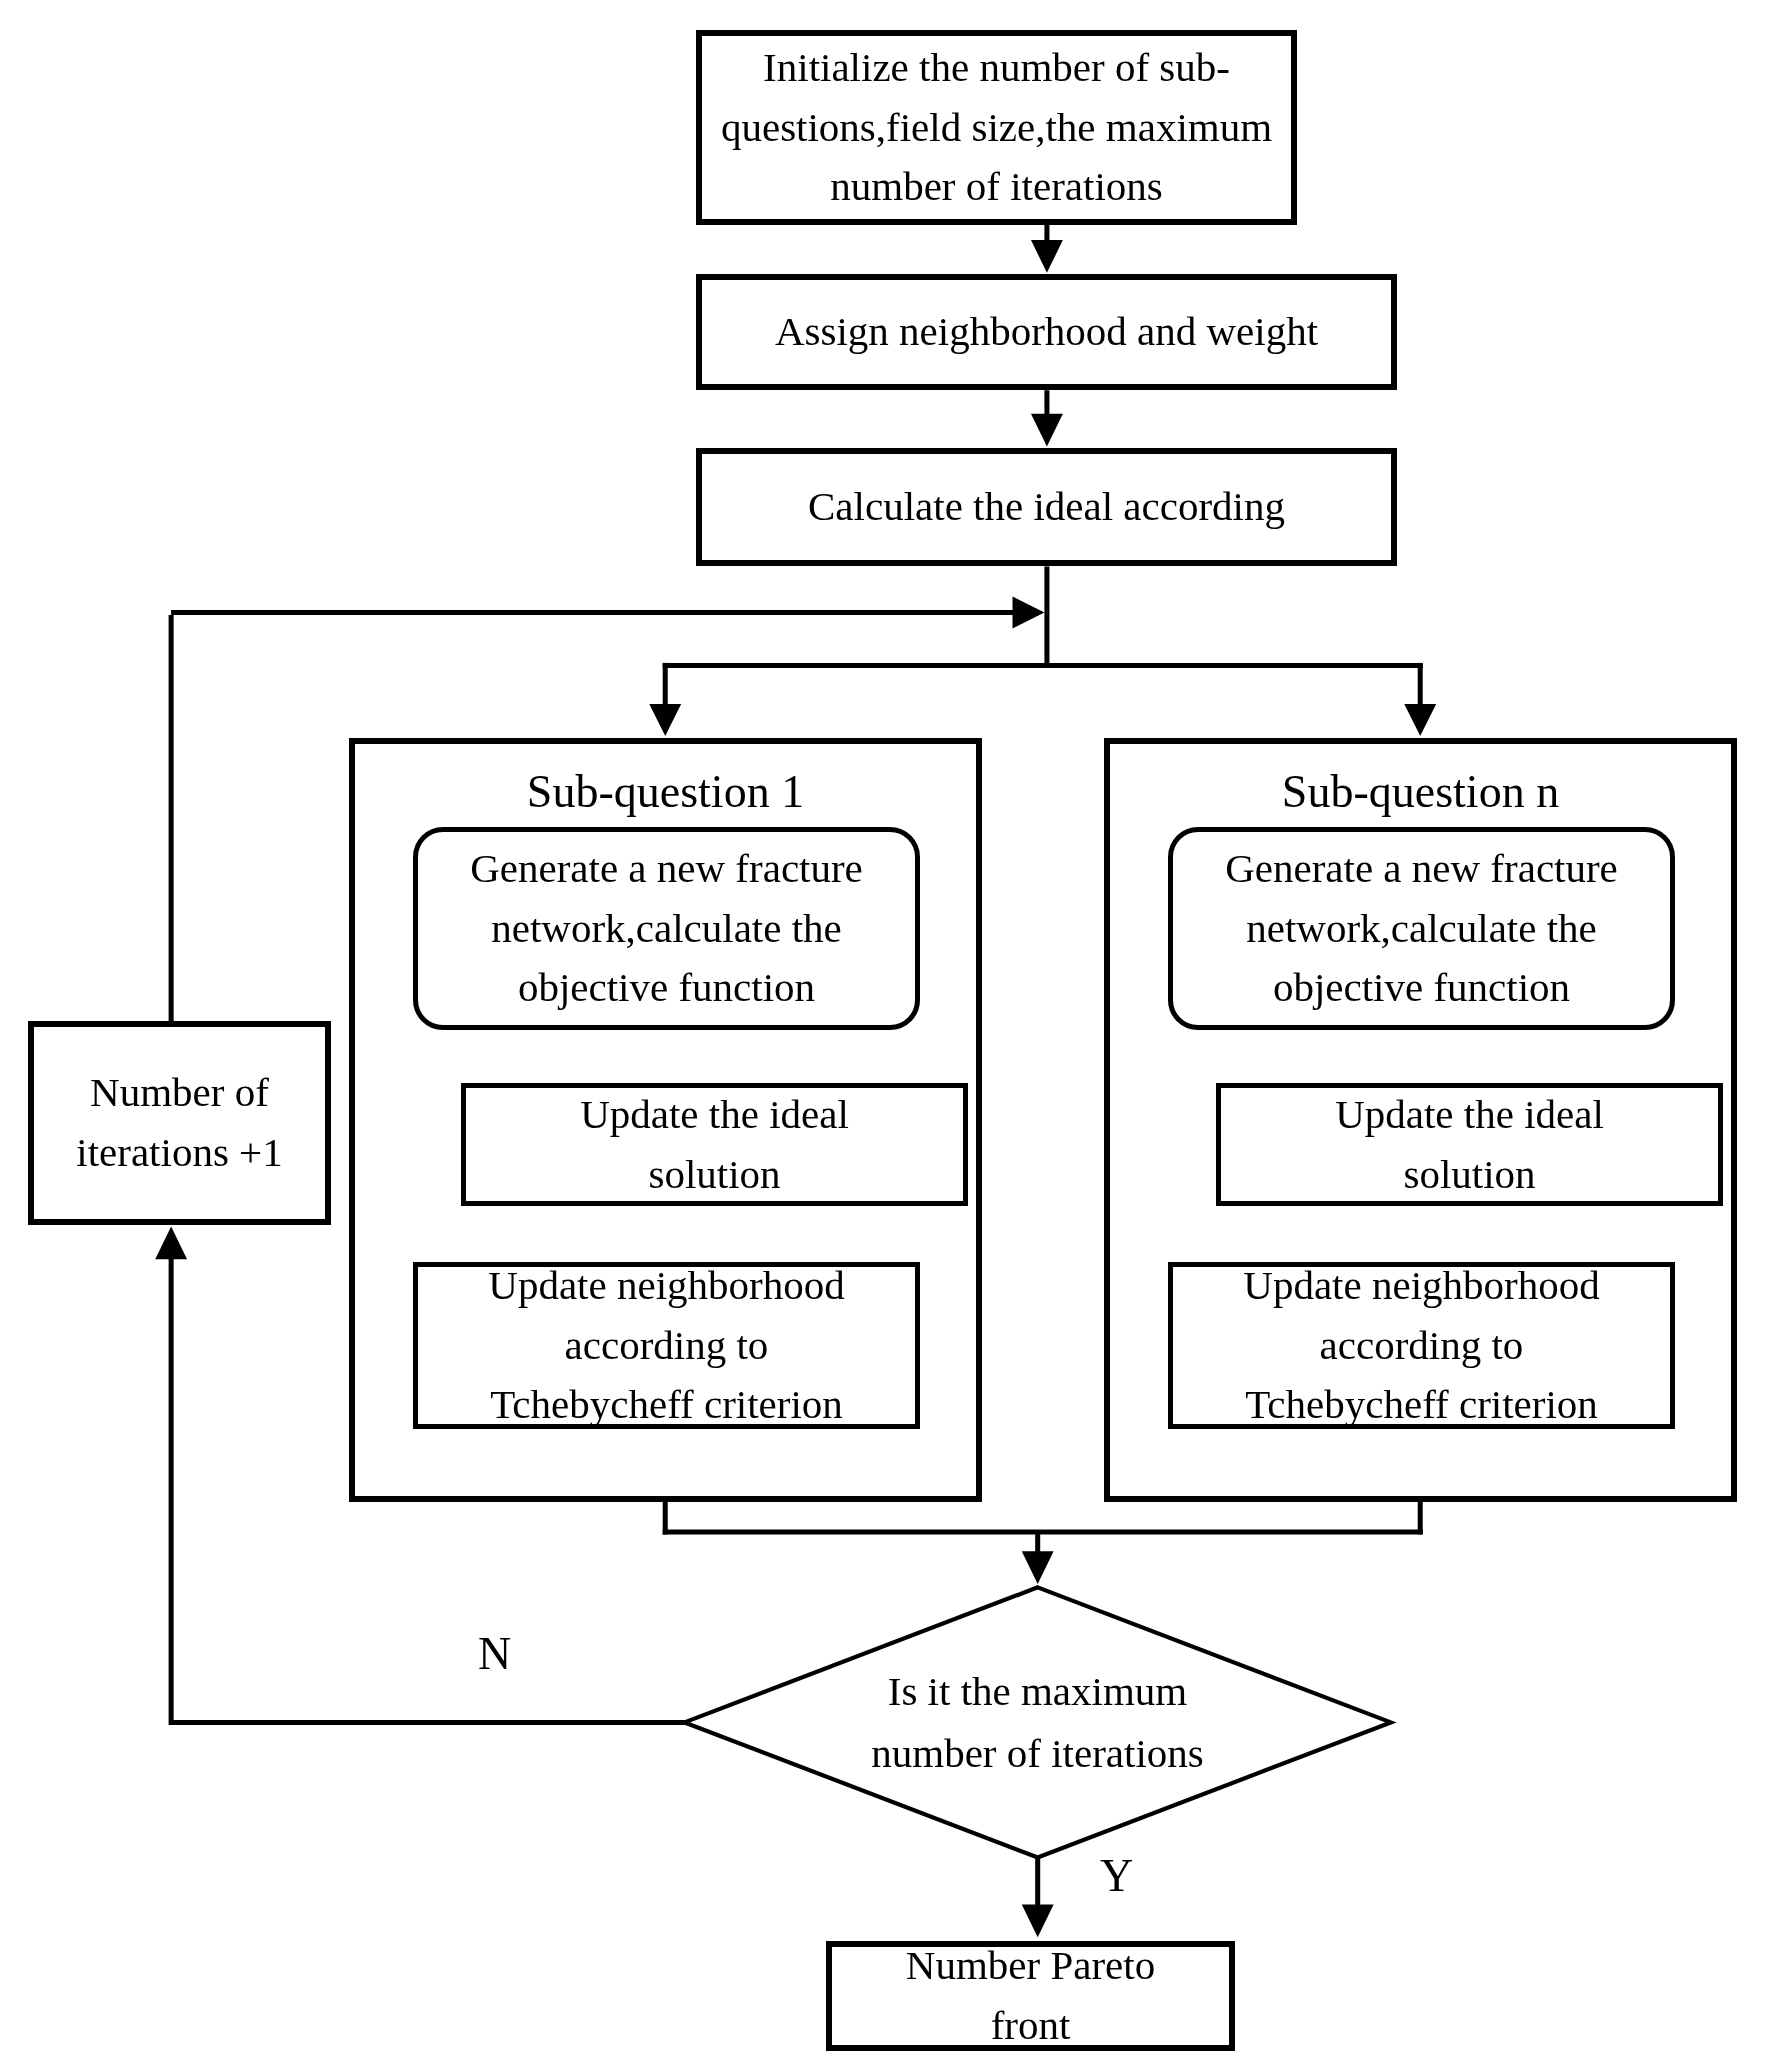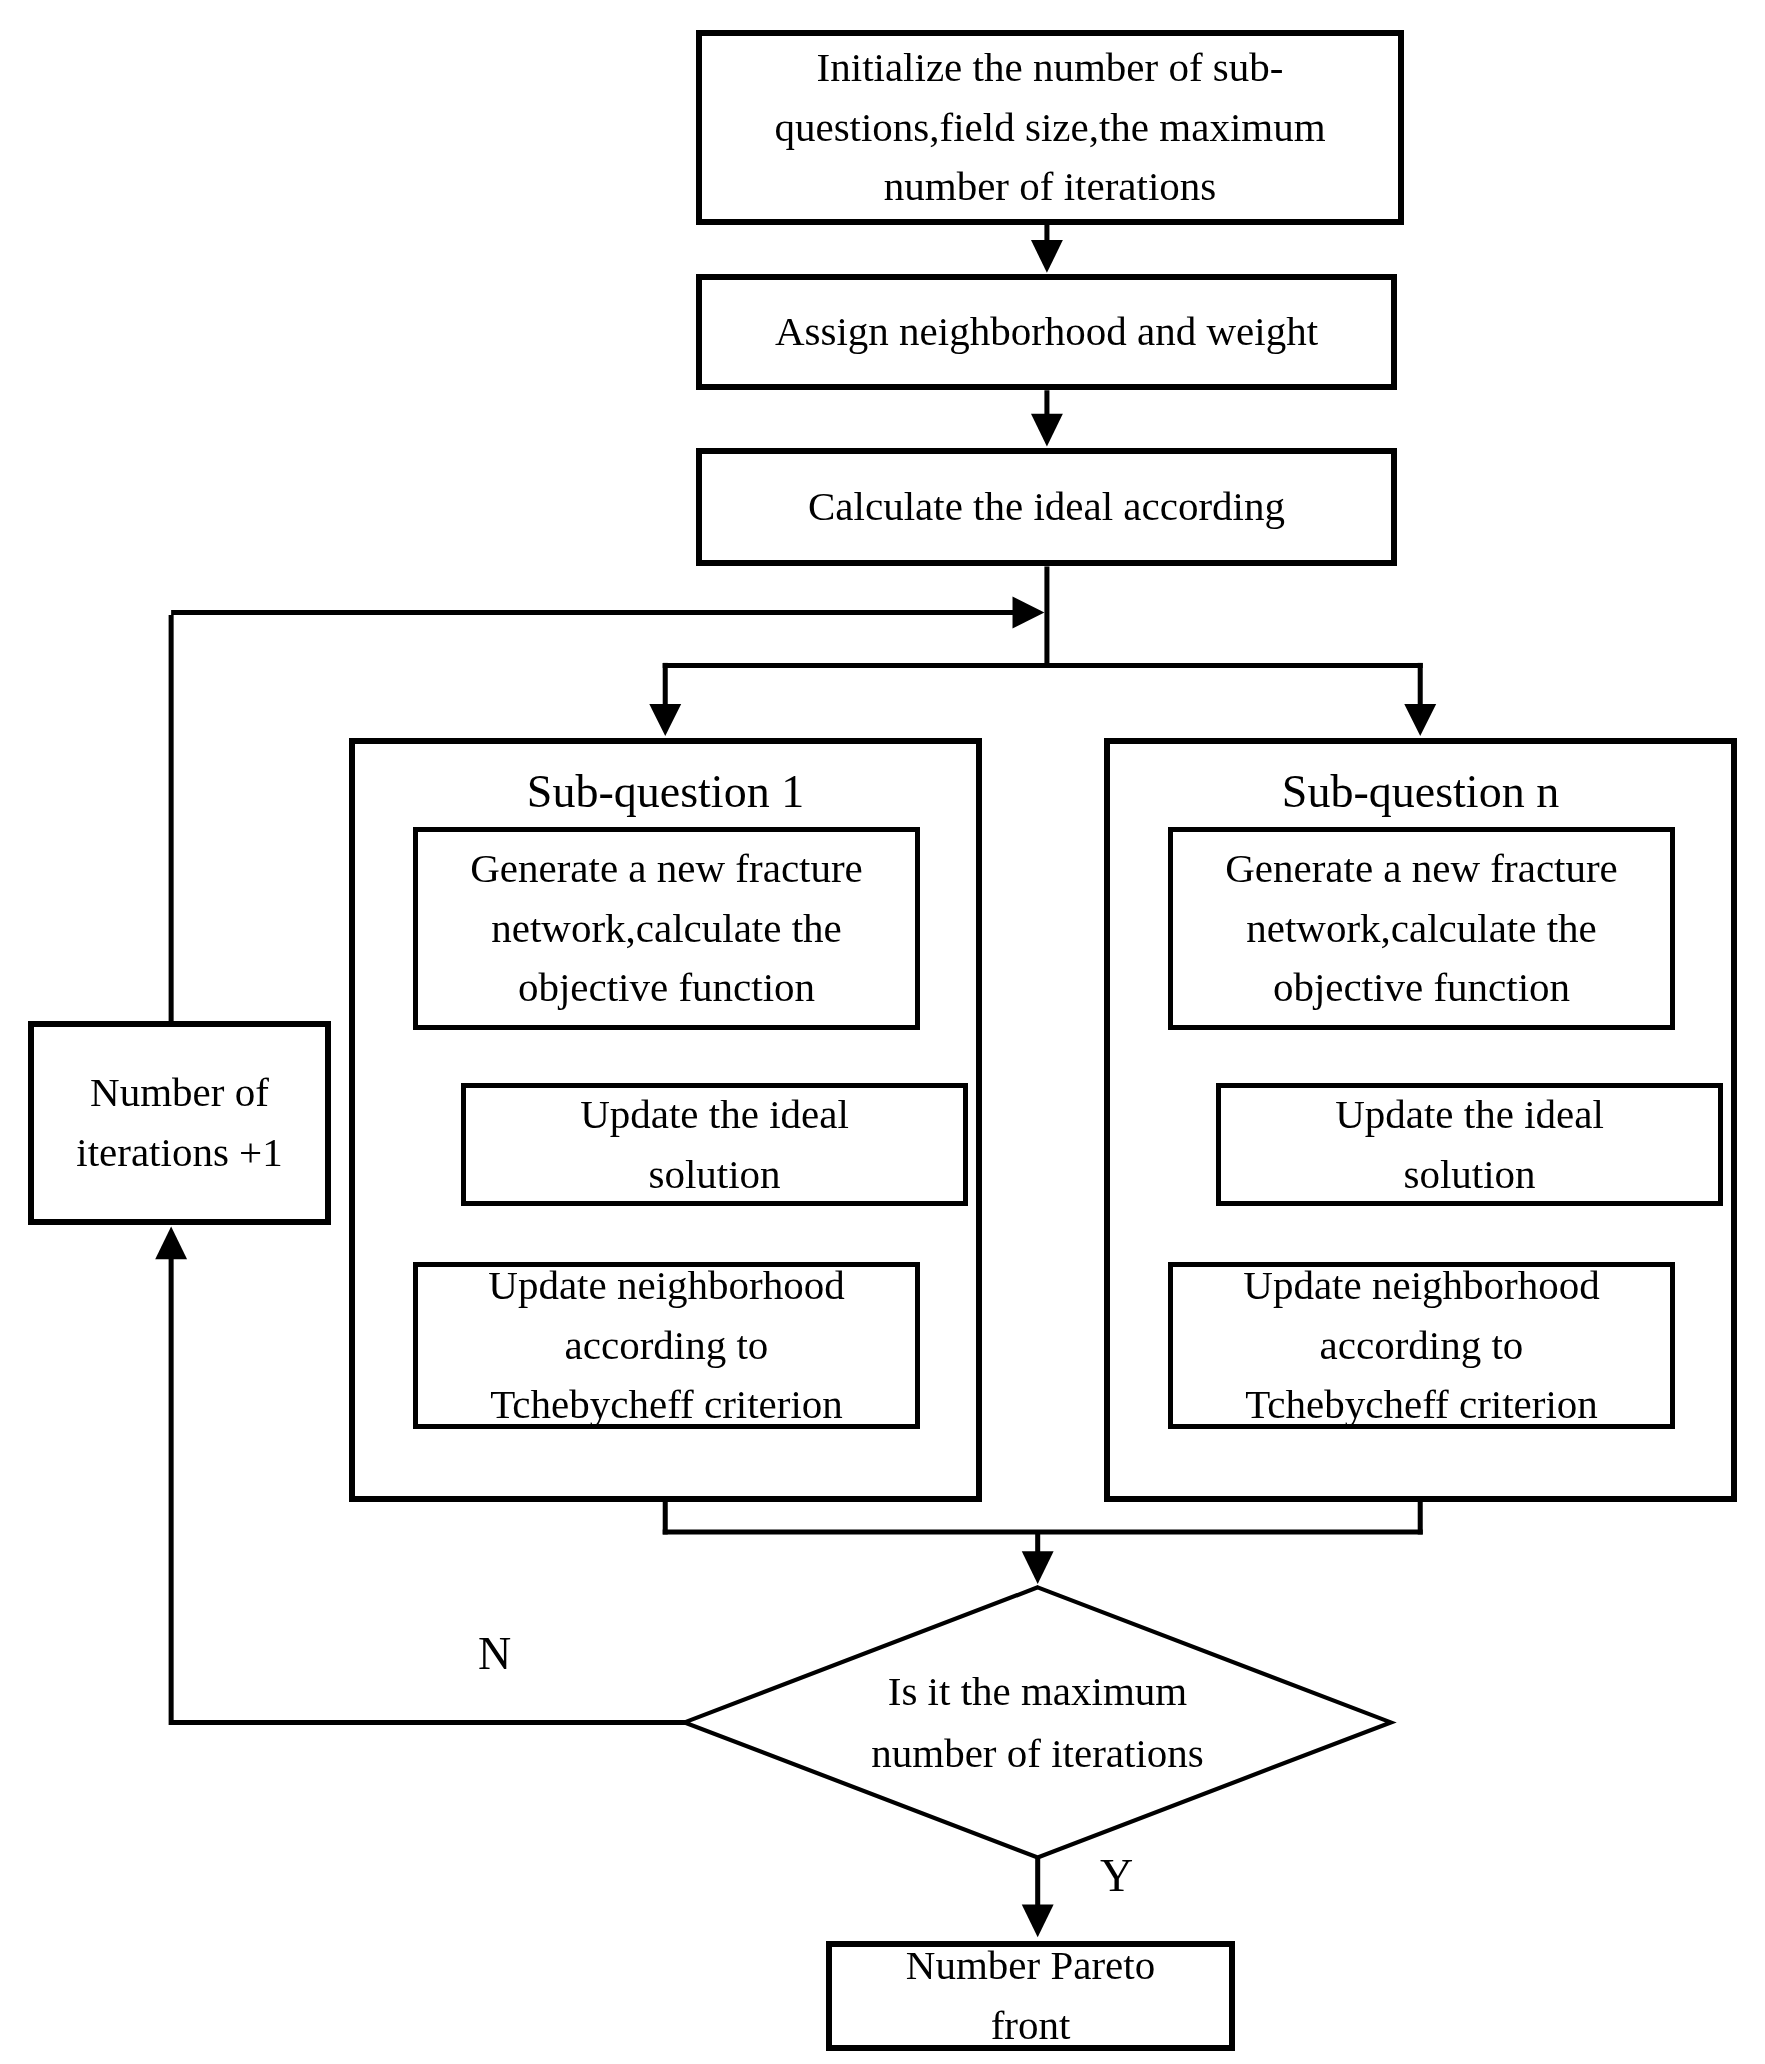--- a/index.html
+++ b/index.html
@@ -28,21 +28,21 @@
     border: 6.7px solid #000000;
     display: flex;
     align-items: center;
     justify-content: center;
     text-align: center;
     font-size: 41px;
     line-height: 1.46;
     white-space: pre-line;
     z-index: 2;
   }
-  #node-init     { left: 696px;  top: 30px;   width: 708px; height: 195px; }
+  #node-init     { left: 696px;  top: 30px;   width: 601px; height: 195px; }
   #node-assign   { left: 696px;  top: 274px;  width: 701px; height: 116px; }
   #node-calc     { left: 696px;  top: 448px;  width: 701px; height: 118px; }
   #node-iter     { left: 28px;   top: 1021px; width: 303px; height: 204px; }
   #node-output   { left: 826px;  top: 1941px; width: 409px; height: 110px; }
 
   .bigbox {
     position: absolute;
     box-sizing: border-box;
     background: #ffffff;
     border: 6.7px solid #000000;
@@ -67,21 +67,21 @@
     display: flex;
     align-items: center;
     justify-content: center;
     text-align: center;
     font-size: 41px;
     line-height: 1.46;
     white-space: pre-line;
     left: 58px;
     width: 507px;
   }
-  .inner-generate { top: 83px;  height: 203px; }
+  .inner-generate { top: 83px;  height: 203px; border-radius: 30px; }
   .inner-ideal    { top: 339px; height: 123px; margin-left: 48px; }
   .inner-neigh    { top: 518px; height: 167px; }
 
   #decision-label {
     position: absolute;
     left: 769px;
     top: 1647px;
     width: 537px;
     height: 151px;
     display: flex;

